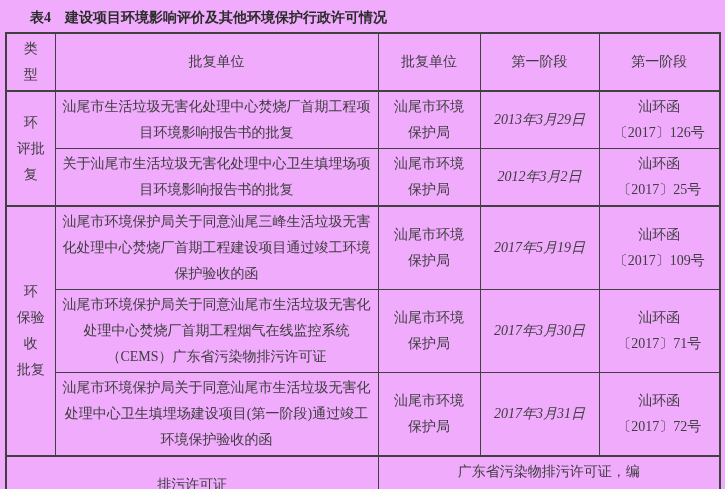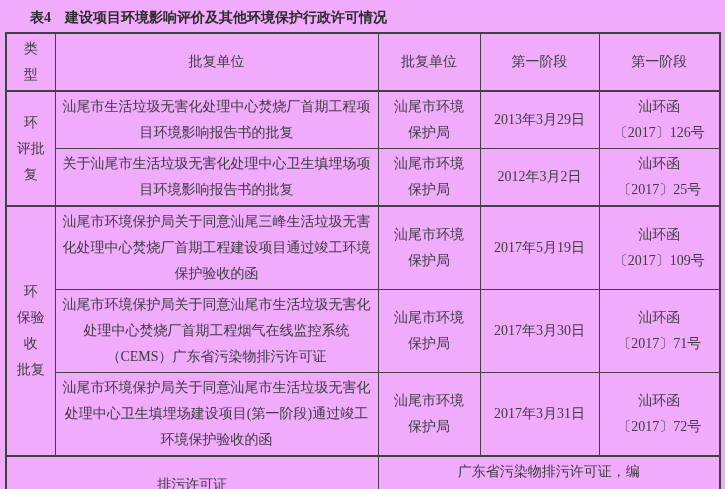--- a/index.html
+++ b/index.html
@@ -51,20 +51,21 @@
   .rh-f { height: 51px; }
   td.label-cell {
     text-align: right;
     padding-right: 4px;
     padding-left: 2px;
   }
   td.date-cell {
     text-align: right;
     padding-right: 2px;
     padding-left: 2px;
+    font-style: italic;
   }
   td.doc-cell { padding: 2px 8px; }
 </style>
 </head>
 <body>
 
 <div class="page">
 
   <div class="doc-title">表4　建设项目环境影响评价及其他环境保护行政许可情况</div>
 

